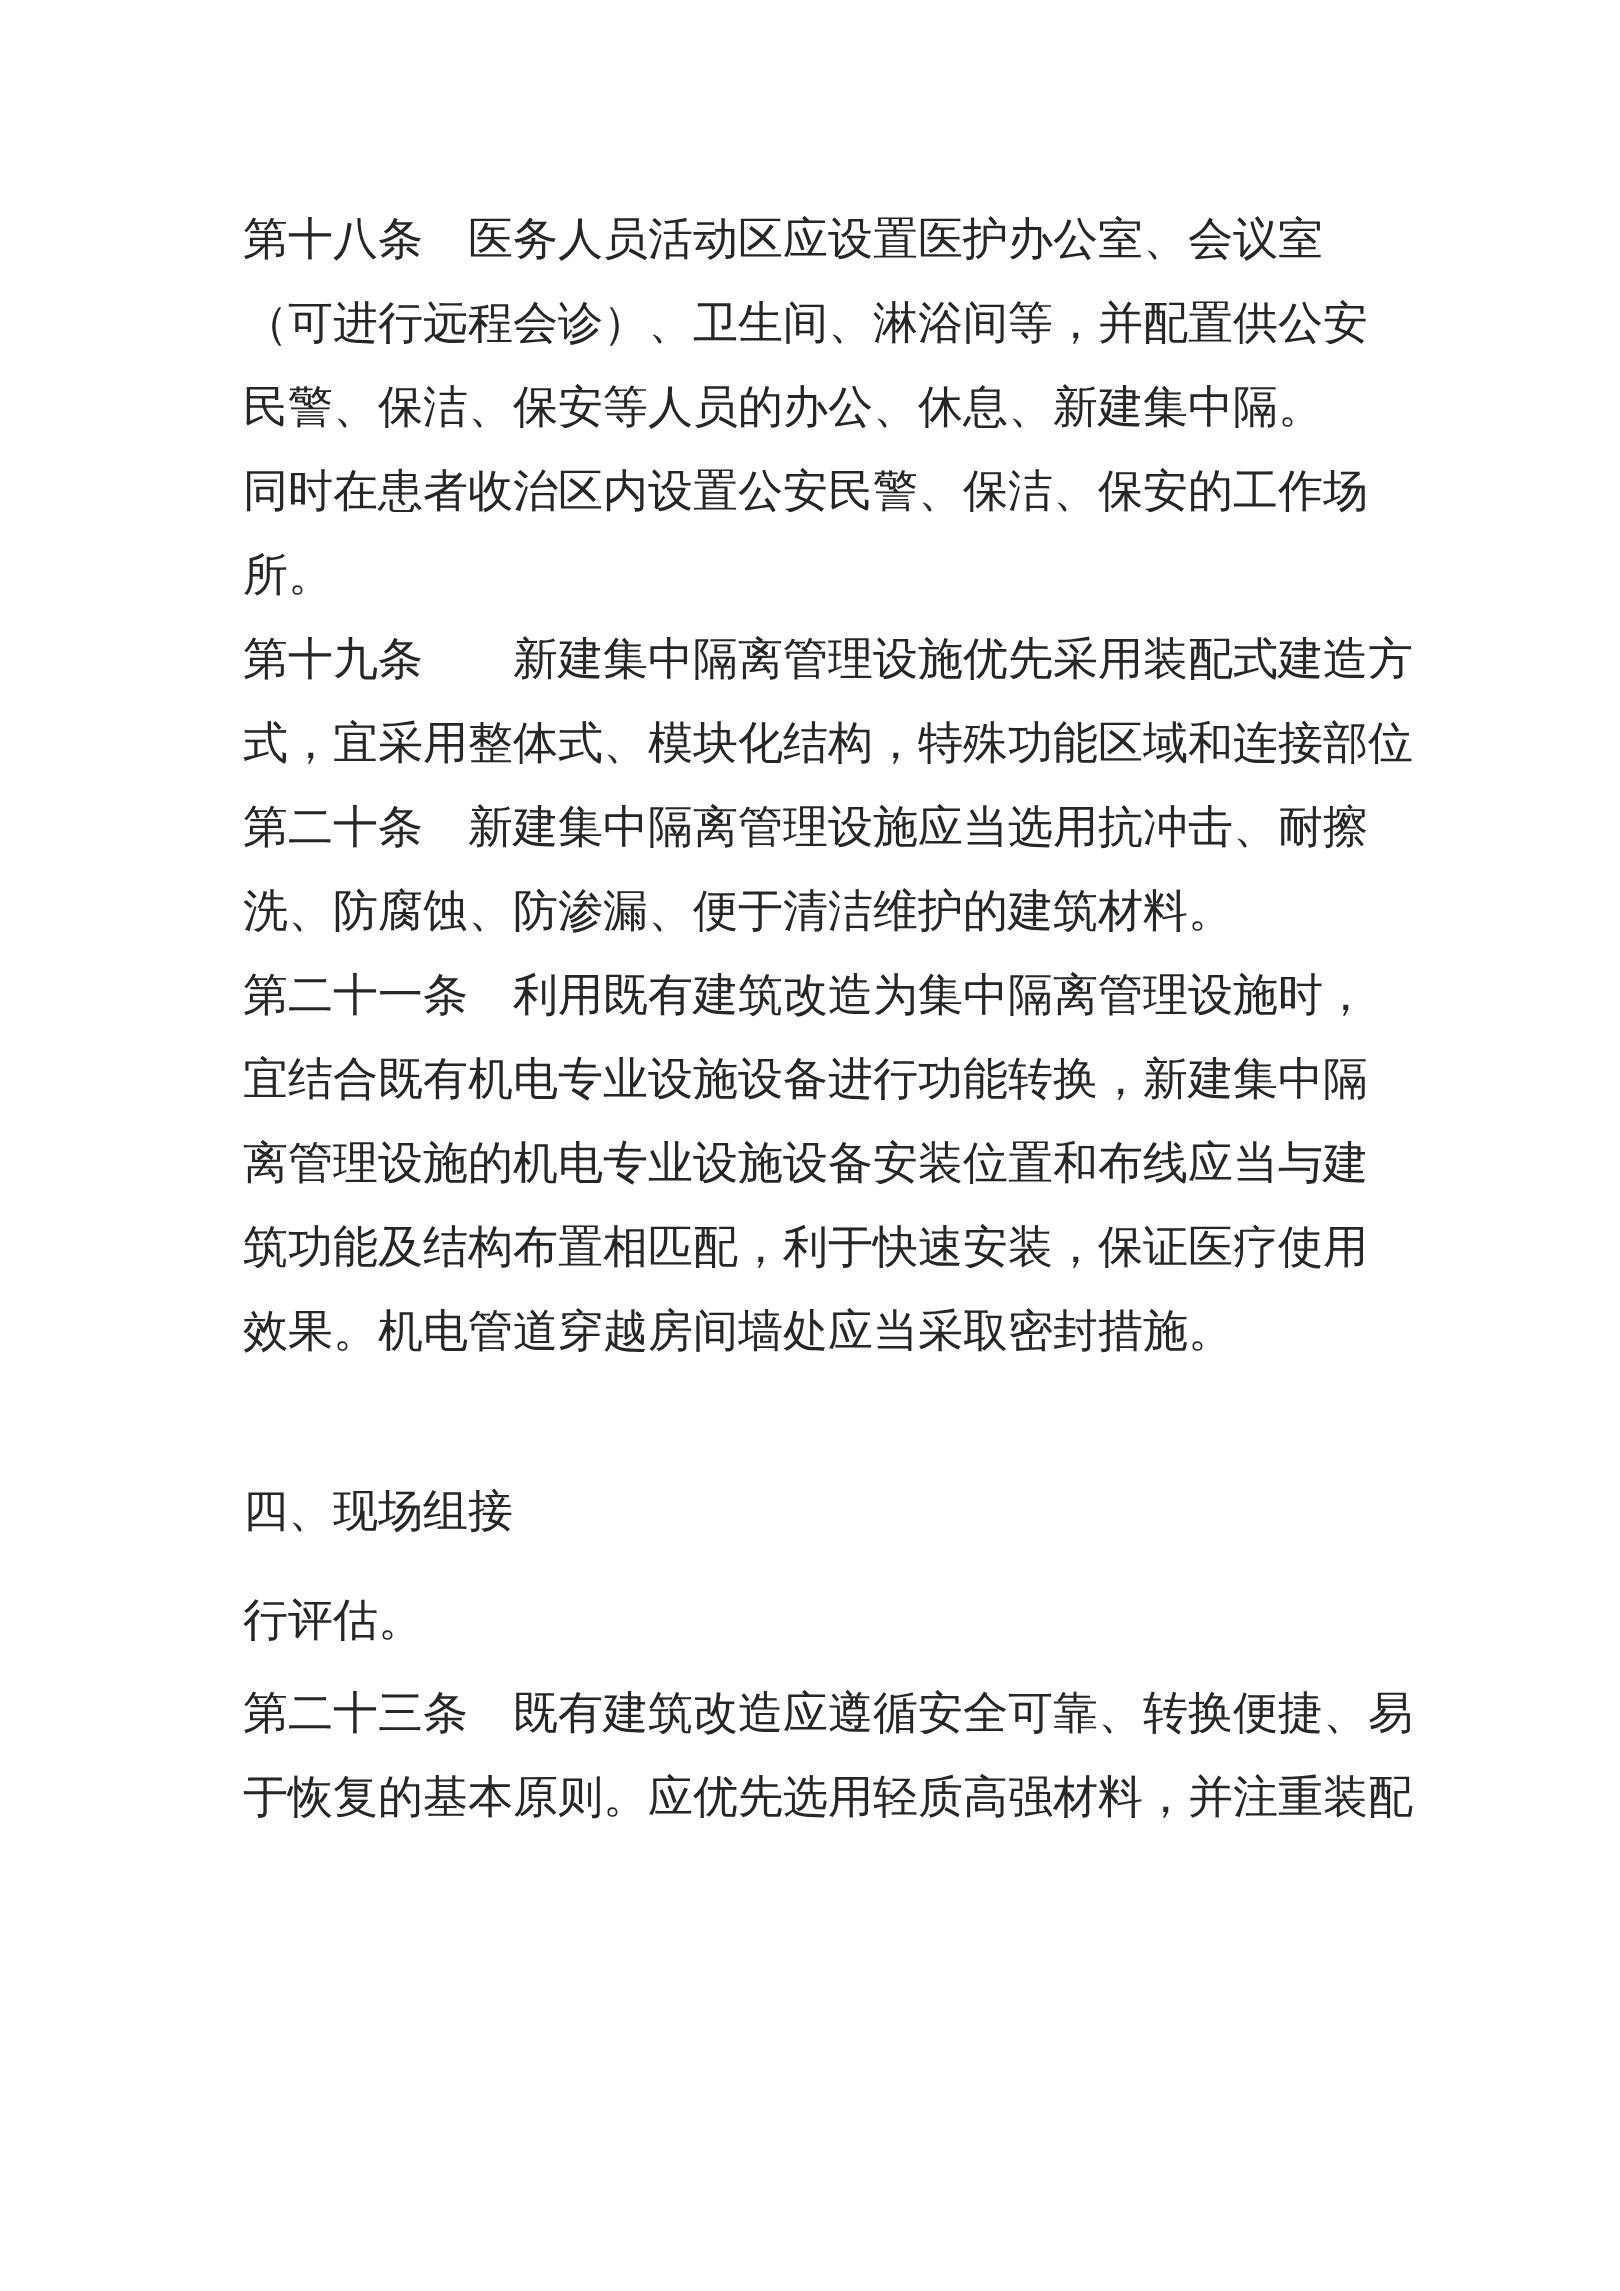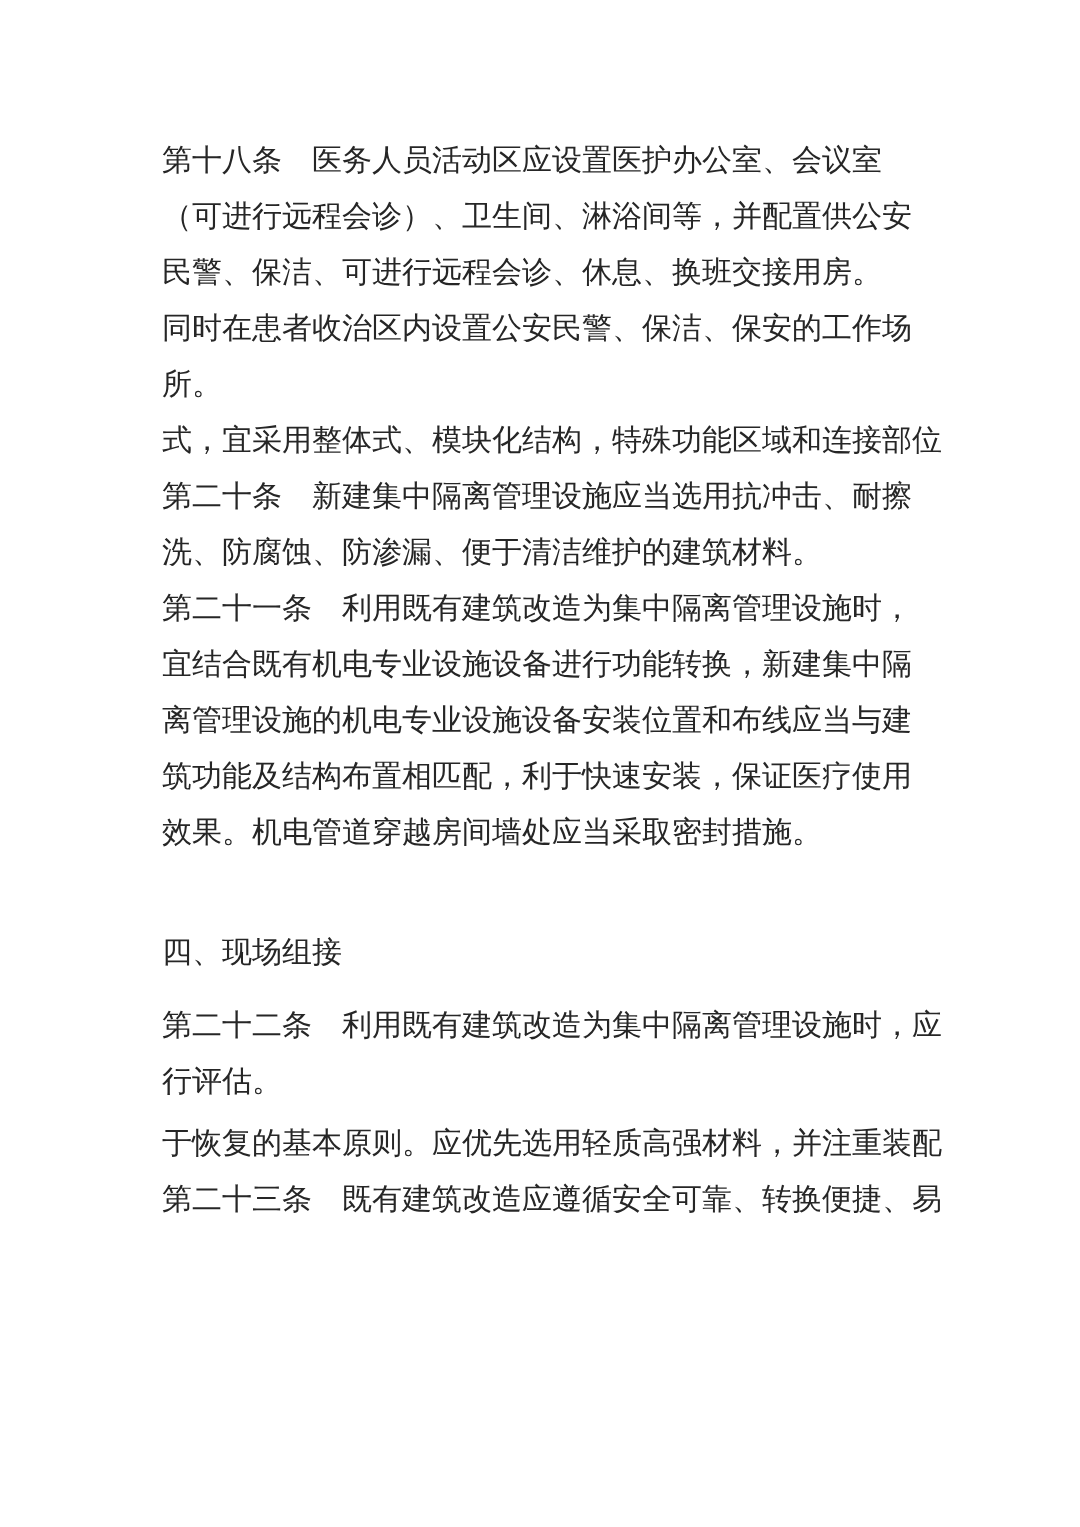--- a/index.html
+++ b/index.html
@@ -46,26 +46,27 @@
 </style>
 </head>
 <body>
 
 <div class="page">
   <div class="doc">
 
     <div class="block">
       <div class="line">第十八条　医务人员活动区应设置医护办公室、会议室</div>
       <div class="line">（可进行远程会诊）、卫生间、淋浴间等，并配置供公安</div>
-      <div class="line">民警、保洁、可进行远程会诊、休息、换班交接用房。</div>
+      <div class="line">民警、保洁、保安等人员的办公、休息、新建集中隔。</div>
       <div class="line">同时在患者收治区内设置公安民警、保洁、保安的工作场</div>
       <div class="line">所。</div>
     </div>
 
     <div class="block">
+      <div class="line">第十九条　　新建集中隔离管理设施优先采用装配式建造方</div>
       <div class="line">式，宜采用整体式、模块化结构，特殊功能区域和连接部位</div>
     </div>
 
     <div class="block">
       <div class="line">第二十条　新建集中隔离管理设施应当选用抗冲击、耐擦</div>
       <div class="line">洗、防腐蚀、防渗漏、便于清洁维护的建筑材料。</div>
     </div>
 
     <div class="block">
       <div class="line">第二十一条　利用既有建筑改造为集中隔离管理设施时，</div>
@@ -73,23 +74,22 @@
       <div class="line">离管理设施的机电专业设施设备安装位置和布线应当与建</div>
       <div class="line">筑功能及结构布置相匹配，利于快速安装，保证医疗使用</div>
       <div class="line">效果。机电管道穿越房间墙处应当采取密封措施。</div>
     </div>
 
     <div class="block heading-block">
       <div class="line">四、现场组接</div>
     </div>
 
     <div class="block">
-      <div class="line">第二十二条　利用既有建筑改造为集中隔离管理设施时，应</div>
       <div class="line">行评估。</div>
     </div>
 
     <div class="block article-23-block">
+      <div class="line">第二十三条　既有建筑改造应遵循安全可靠、转换便捷、易</div>
       <div class="line">于恢复的基本原则。应优先选用轻质高强材料，并注重装配</div>
-      <div class="line">第二十三条　既有建筑改造应遵循安全可靠、转换便捷、易</div>
     </div>
 
   </div>
 </div>
 
 </body></html>

